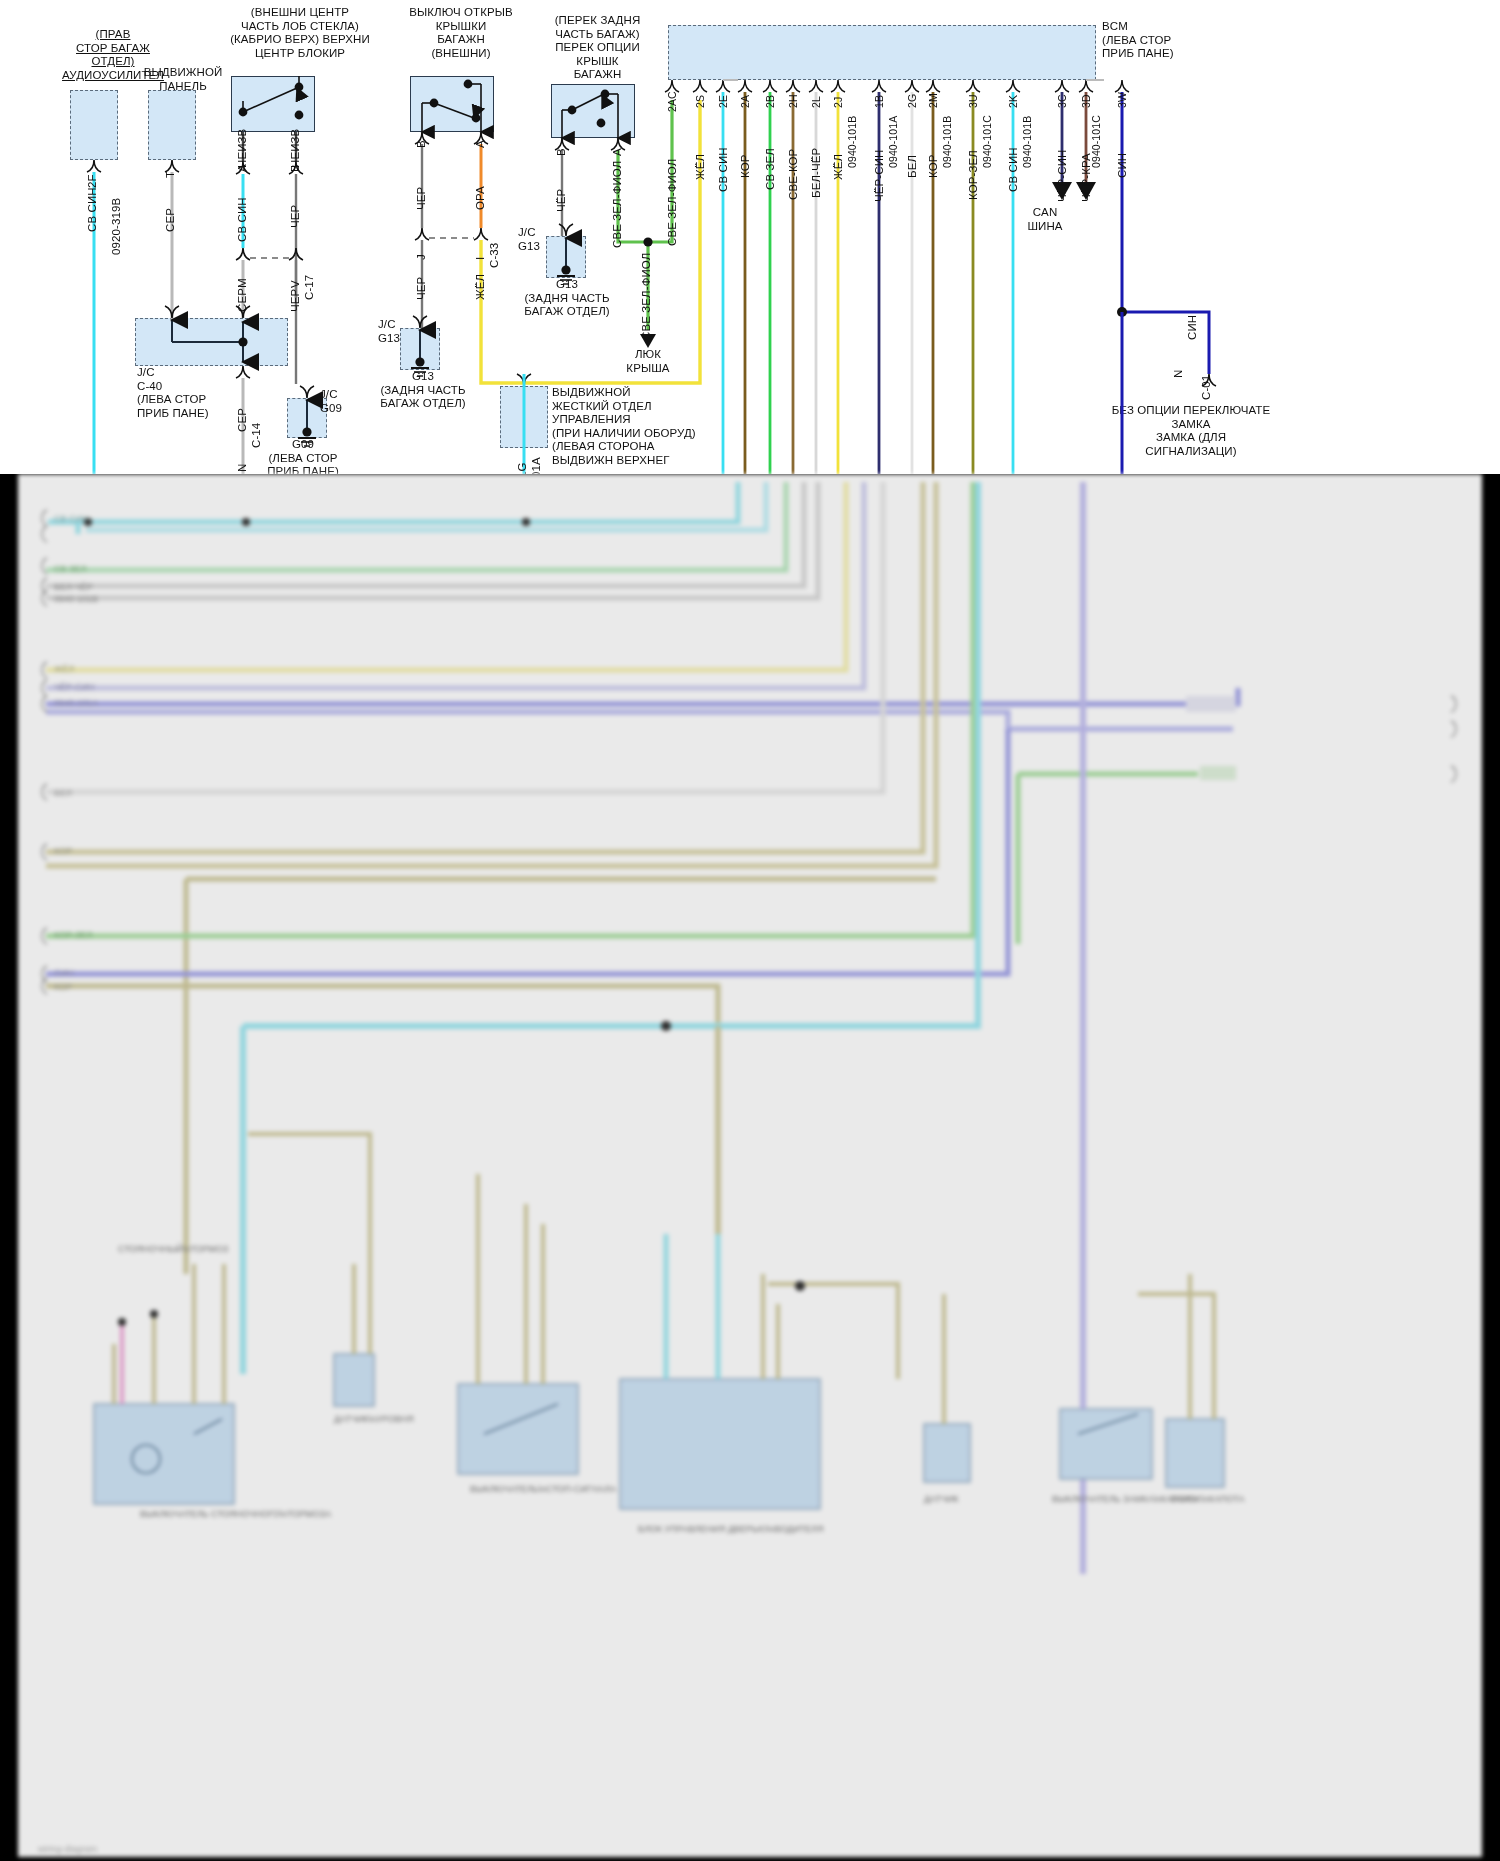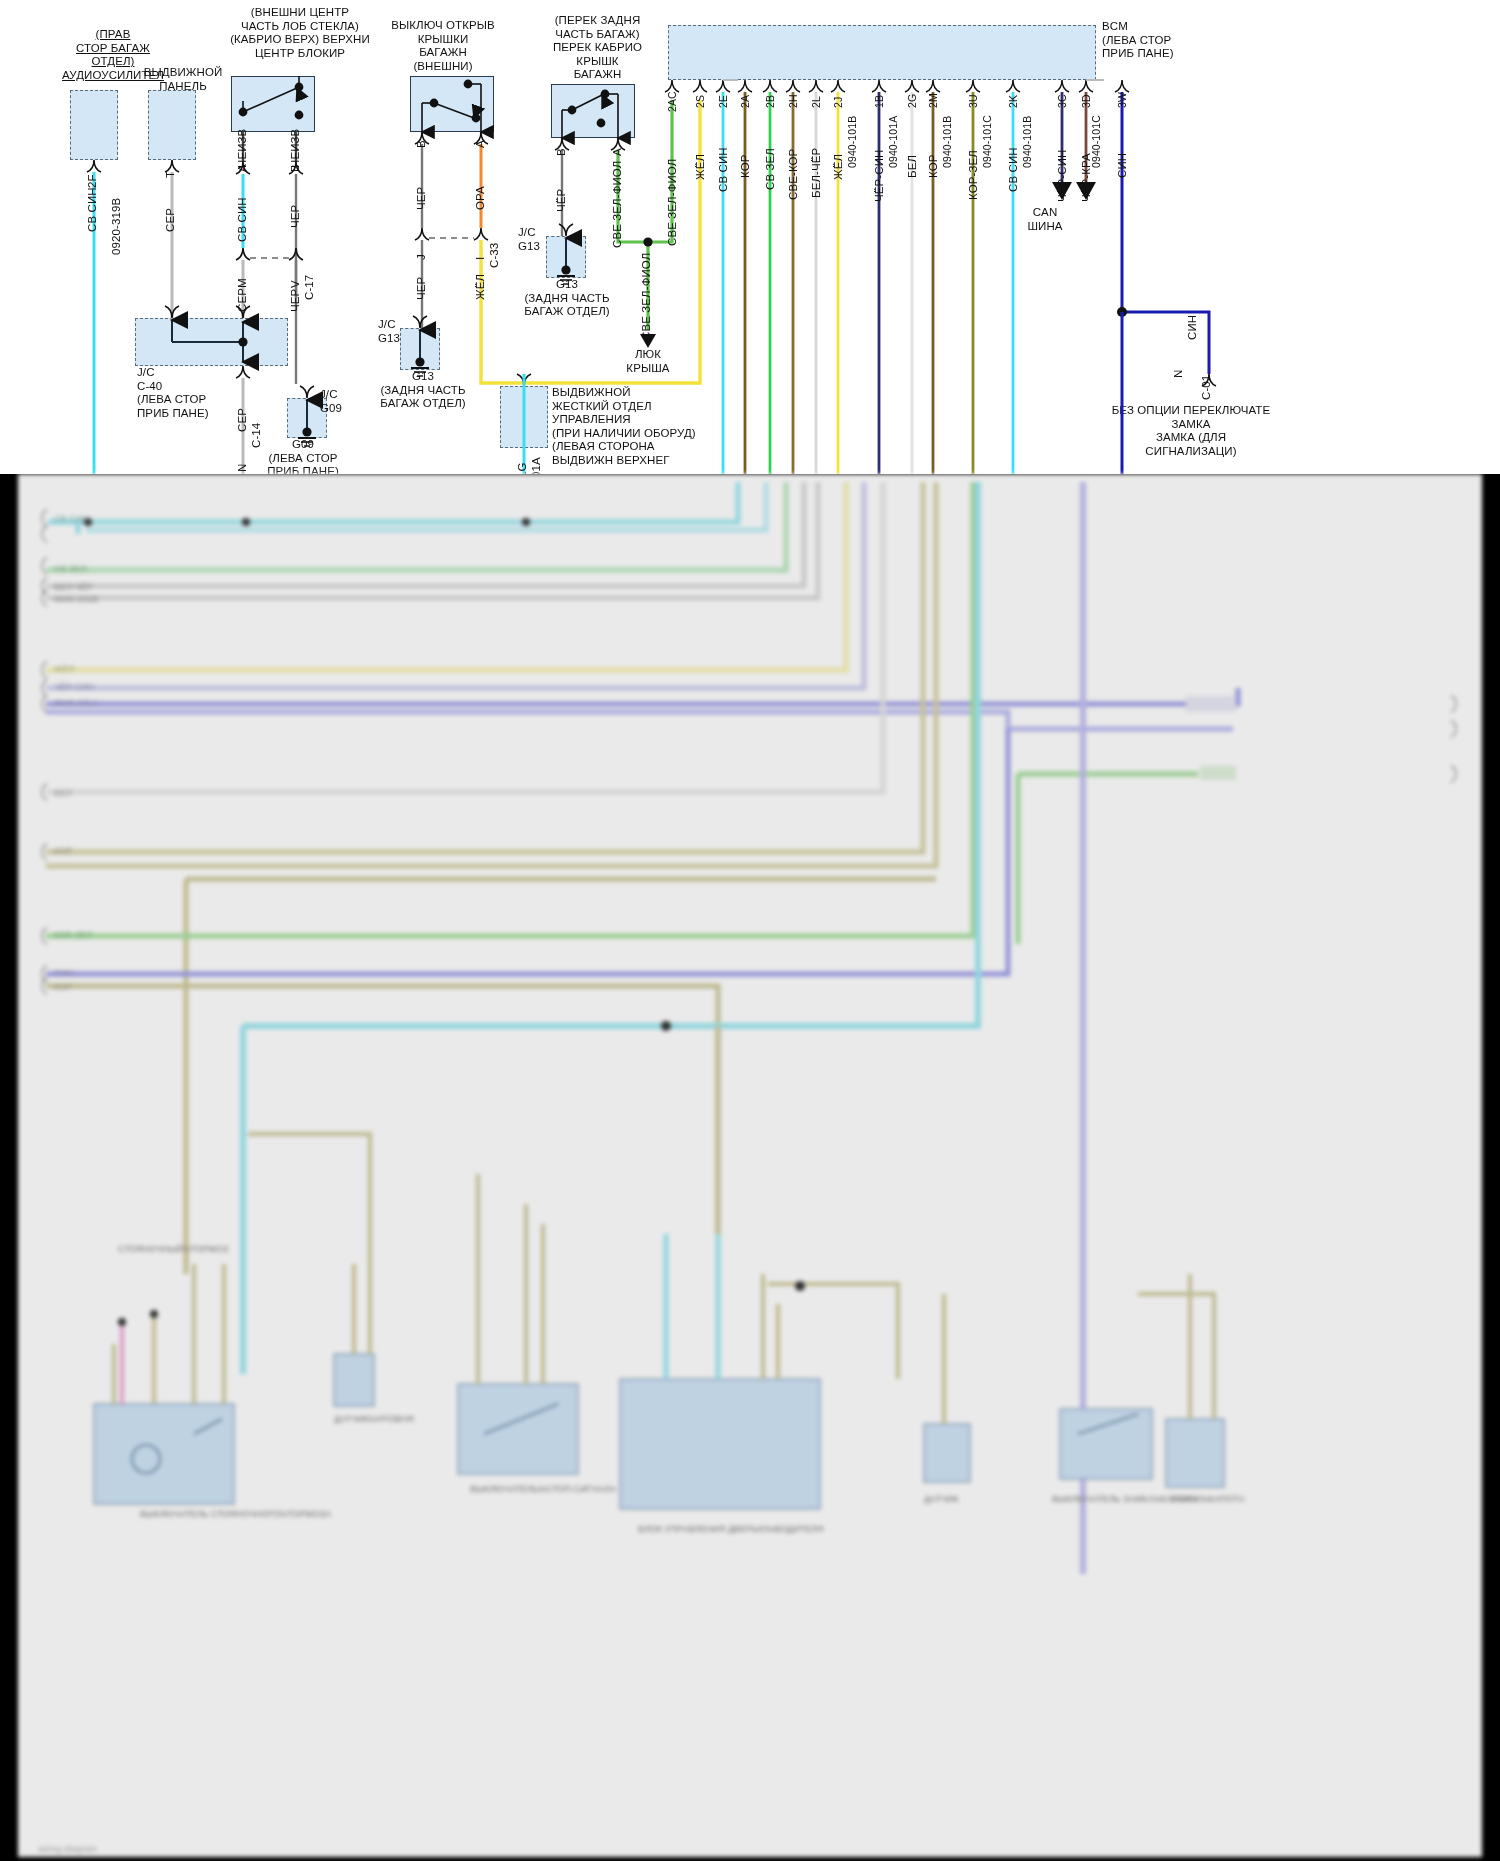--- a/index.html
+++ b/index.html
@@ -30,23 +30,23 @@
 <div id="page">
 
   <div id="top">
 
     <div class="lbl c" style="left:28px;top:28px;width:170px;text-decoration:underline;"><span>(ПРАВ</span><br><span>СТОР БАГАЖ</span><br><span>ОТДЕЛ)</span><br><span>АУДИОУСИЛИТЕЛ</span></div>
 
     <div class="lbl c" style="left:118px;top:66px;width:130px;"><span>ВЫДВИЖНОЙ</span><br><span>ПАНЕЛЬ</span></div>
 
     <div class="lbl c" style="left:190px;top:6px;width:220px;"><span>(ВНЕШНИ ЦЕНТР</span><br><span>ЧАСТЬ ЛОБ СТЕКЛА)</span><br><span>(КАБРИО ВЕРХ) ВЕРХНИ</span><br><span>ЦЕНТР БЛОКИР</span></div>
 
-    <div class="lbl c" style="left:368px;top:6px;width:150px;margin-top:13px;"><span>ВЫКЛЮЧ ОТКРЫВ</span><br><span>КРЫШКИ</span><br><span>БАГАЖН</span><br><span>(ВНЕШНИ)</span></div>
-
-    <div class="lbl c" style="left:520px;top:14px;width:155px;"><span>(ПЕРЕК ЗАДНЯ</span><br><span>ЧАСТЬ БАГАЖ)</span><br><span>ПЕРЕК КАБРИО</span><br><span>КРЫШК</span><br><span>БАГАЖН</span></div>
+    <div class="lbl c" style="left:386px;top:6px;width:150px;"><span>ВЫКЛЮЧ ОТКРЫВ</span><br><span>КРЫШКИ</span><br><span>БАГАЖН</span><br><span>(ВНЕШНИ)</span></div>
+
+    <div class="lbl c" style="left:520px;top:14px;width:155px;"><span>(ПЕРЕК ЗАДНЯ</span><br><span>ЧАСТЬ БАГАЖ)</span><br><span>ПЕРЕК ОПЦИИ</span><br><span>КРЫШК</span><br><span>БАГАЖН</span></div>
 
     <div class="dbox" style="left:70px;top:90px;width:48px;height:70px;"></div>
     <div class="dbox" style="left:148px;top:90px;width:48px;height:70px;"></div>
     <div class="box" style="left:231px;top:76px;width:84px;height:56px;"></div>
     <div class="box" style="left:410px;top:76px;width:84px;height:56px;"></div>
     <div class="box" style="left:551px;top:84px;width:84px;height:54px;"></div>
 
     <div class="dbox" style="left:668px;top:25px;width:428px;height:55px;"></div>
     <div class="lbl" style="left:1102px;top:20px;"><span>BCM</span><br><span>(ЛЕВА СТОР</span><br><span>ПРИБ ПАНЕ)</span></div>
 

